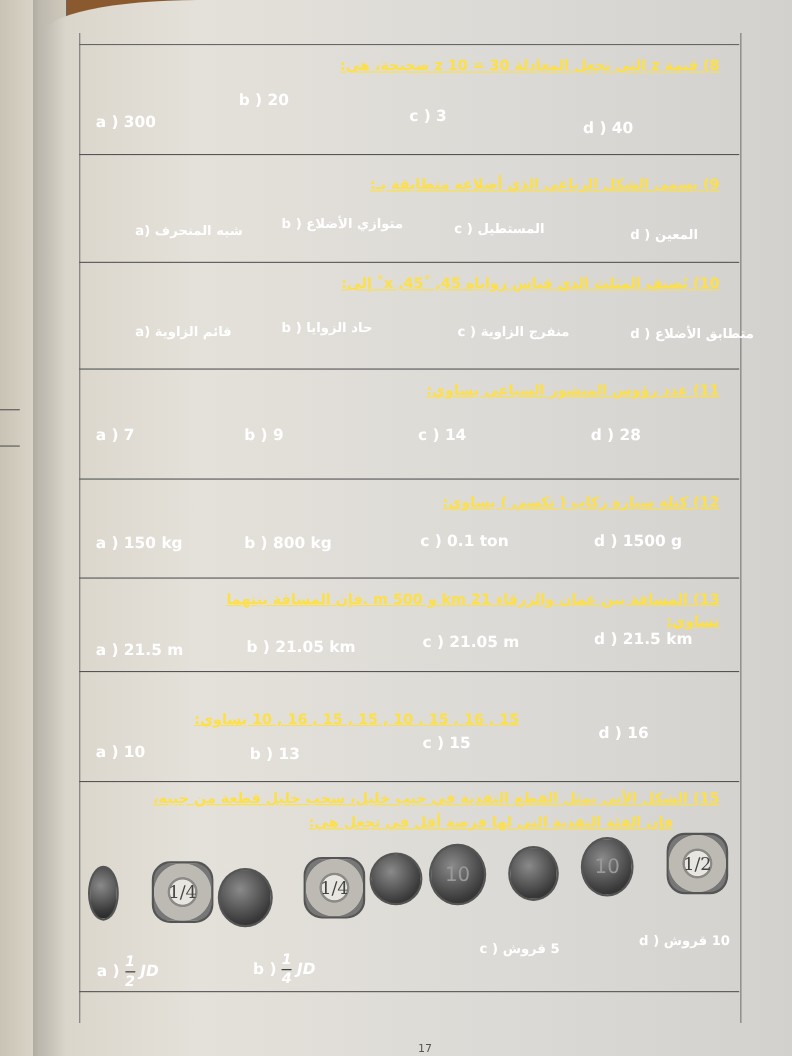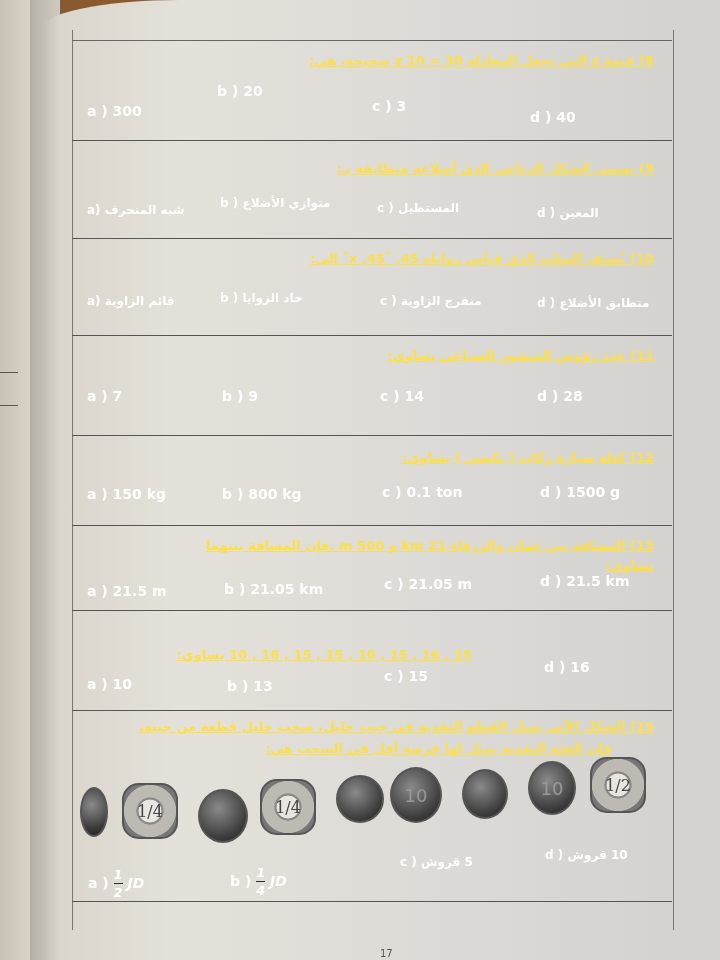--- a/index.html
+++ b/index.html
@@ -34,30 +34,31 @@
   }
   .q .stem {
     position:absolute; right:18px; top:12px;
     font-size:13px; font-weight:bold; color:#fde047;
     white-space:nowrap; direction:rtl;text-decoration:underline;
   }
   .opt {
     position:absolute; font-size:14px; font-weight:bold; color:#ffffff;
     white-space:nowrap; direction:ltr;
   }
-  .opt.ar { direction:rtl; font-size:12px; }
+  .opt.ar { direction:rtl; font-size:12px;margin-left:36px; }
   .coins { position:absolute; left:80px; top:775px; width:580px; height:70px; }
   .coin {
     position:absolute; border-radius:50%;
     background:radial-gradient(circle at 40% 35%,#8a8a8a,#3a3a3a 70%,#222);
     border:2px solid #555;
   }
   .coin.oct {
     background:radial-gradient(circle,#e8e6e0 0 30%,#8c8a86 32% 36%,#bdbab4 38% 70%,#777 72%);
     border-radius:30%;
+    margin-left:16px;
   }
   .coin .face {
     position:absolute; left:0; right:0; top:50%; transform:translateY(-50%);
     text-align:center; font-family:"DejaVu Serif",serif; font-size:16px; color:#444;
   }
   .coin.dark .face { color:#999; font-family:"DejaVu Sans",sans-serif; font-size:18px; }
   .frac { display:inline-block; vertical-align:middle; text-align:center; font-style:italic; line-height:1; }
   .frac span { display:block; font-size:13px; }
   .frac .bar { border-top:1.5px solid #2e2e2e; margin:2px 0; }
   .page-num { position:absolute; left:380px; top:948px; font-size:10px; color:#555; }
@@ -124,21 +125,21 @@
 <div class="q" style="top:610px;height:100px">
   <div class="stem" style="top:36px;right:200px">15 , 16 , 15 , 10 , 15 , 15 , 16 , 10 يساوي:</div>
   <div class="opt" style="left:15px;top:65px"><span>a )</span> <span>10</span></div>
   <div class="opt" style="left:155px;top:67px"><span>b )</span> <span>13</span></div>
   <div class="opt" style="left:312px;top:57px"><span>c )</span> <span>15</span></div>
   <div class="opt" style="left:472px;top:48px"><span>d )</span> <span>16</span></div>
 </div>
 
 <div class="q" style="top:710px;height:190px;border-bottom:1.5px solid #555">
   <div class="stem" style="top:8px">15) الشكل الآتي يمثل القطع النقدية في جيب خليل، سحب خليل قطعة من جيبه،</div>
-  <div class="stem" style="top:30px;right:60px">فإن الفئة النقدية يمثل لها فرصة أقل في السحب هي:</div>
+  <div class="stem" style="top:30px;right:60px">فإن الفئة النقدية التي لها فرصة أقل في تجعل هي:</div>
 </div>
 
 <div class="coins">
   <div class="coin dark" style="left:0;top:12px;width:24px;height:46px"></div>
   <div class="coin oct" style="left:42px;top:8px;width:52px;height:52px">
       <span class="face">1/4</span>
     </div>
   <div class="coin dark" style="left:118px;top:14px;width:46px;height:50px"></div>
   <div class="coin oct" style="left:180px;top:4px;width:52px;height:52px">
       <span class="face">1/4</span>

